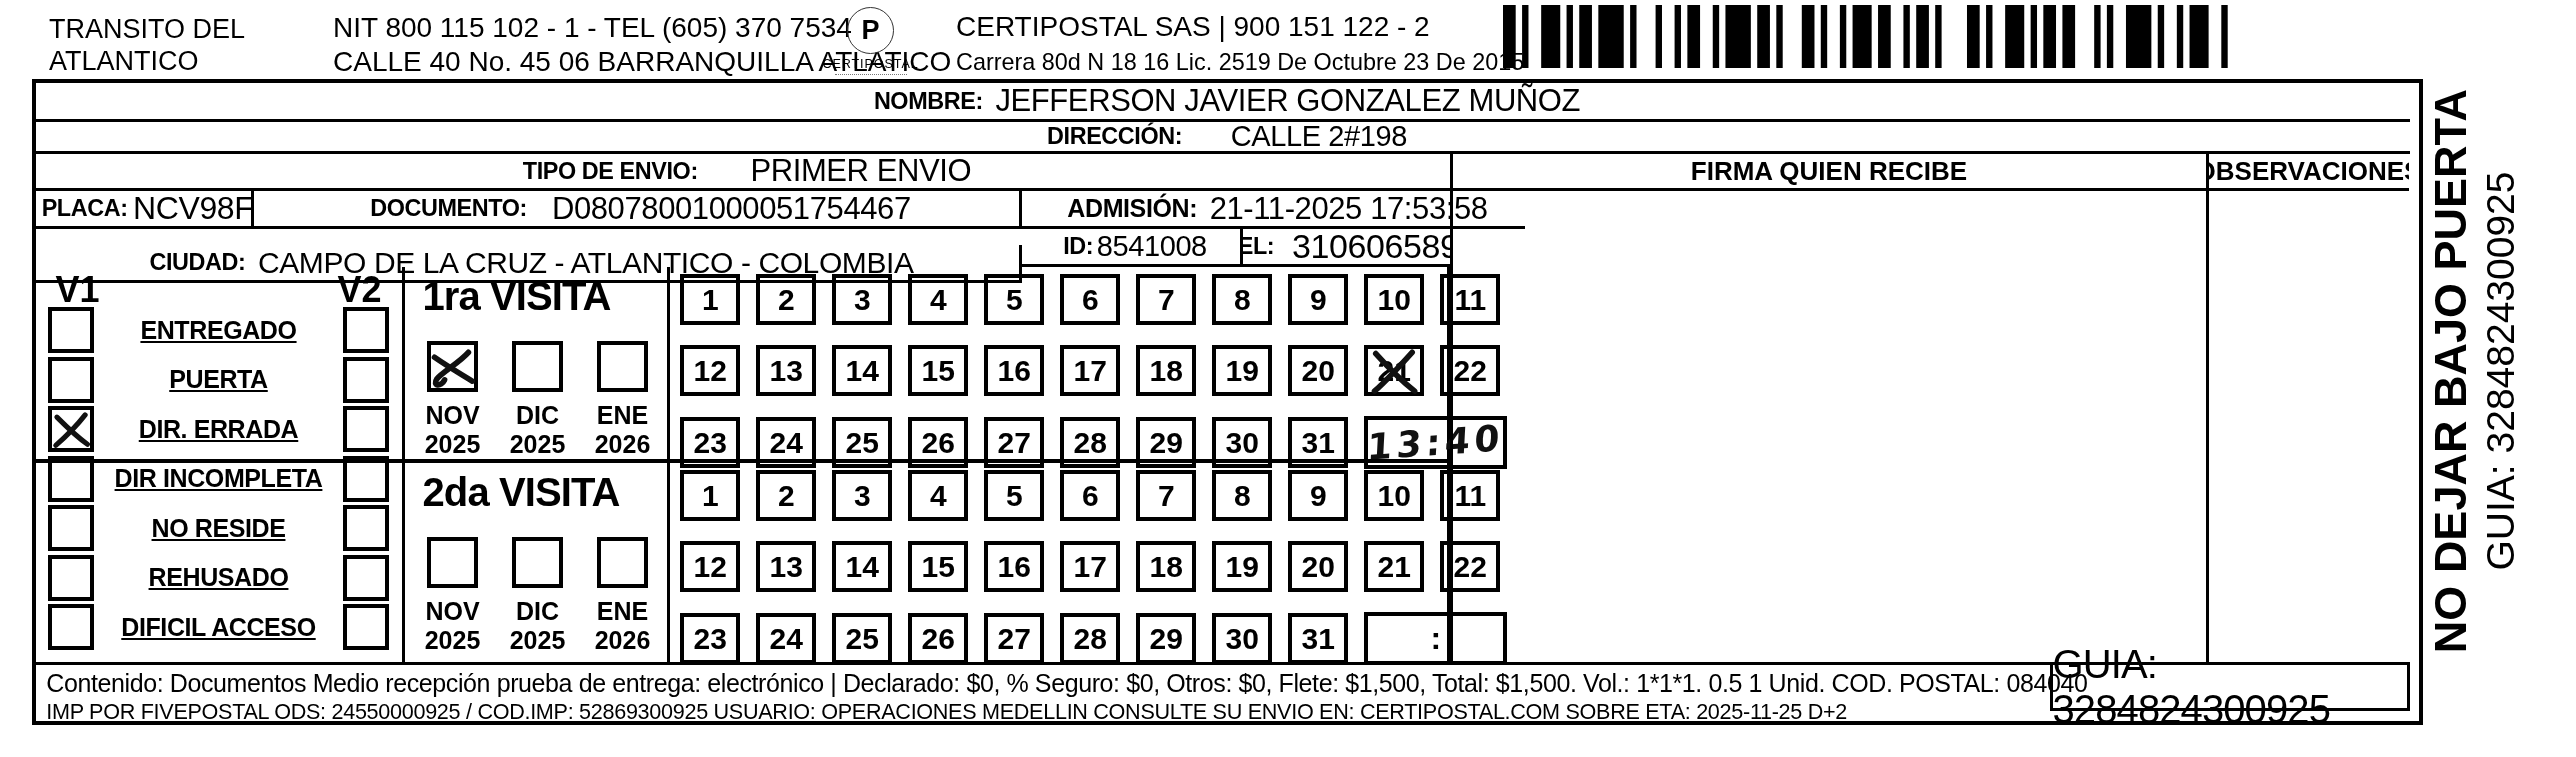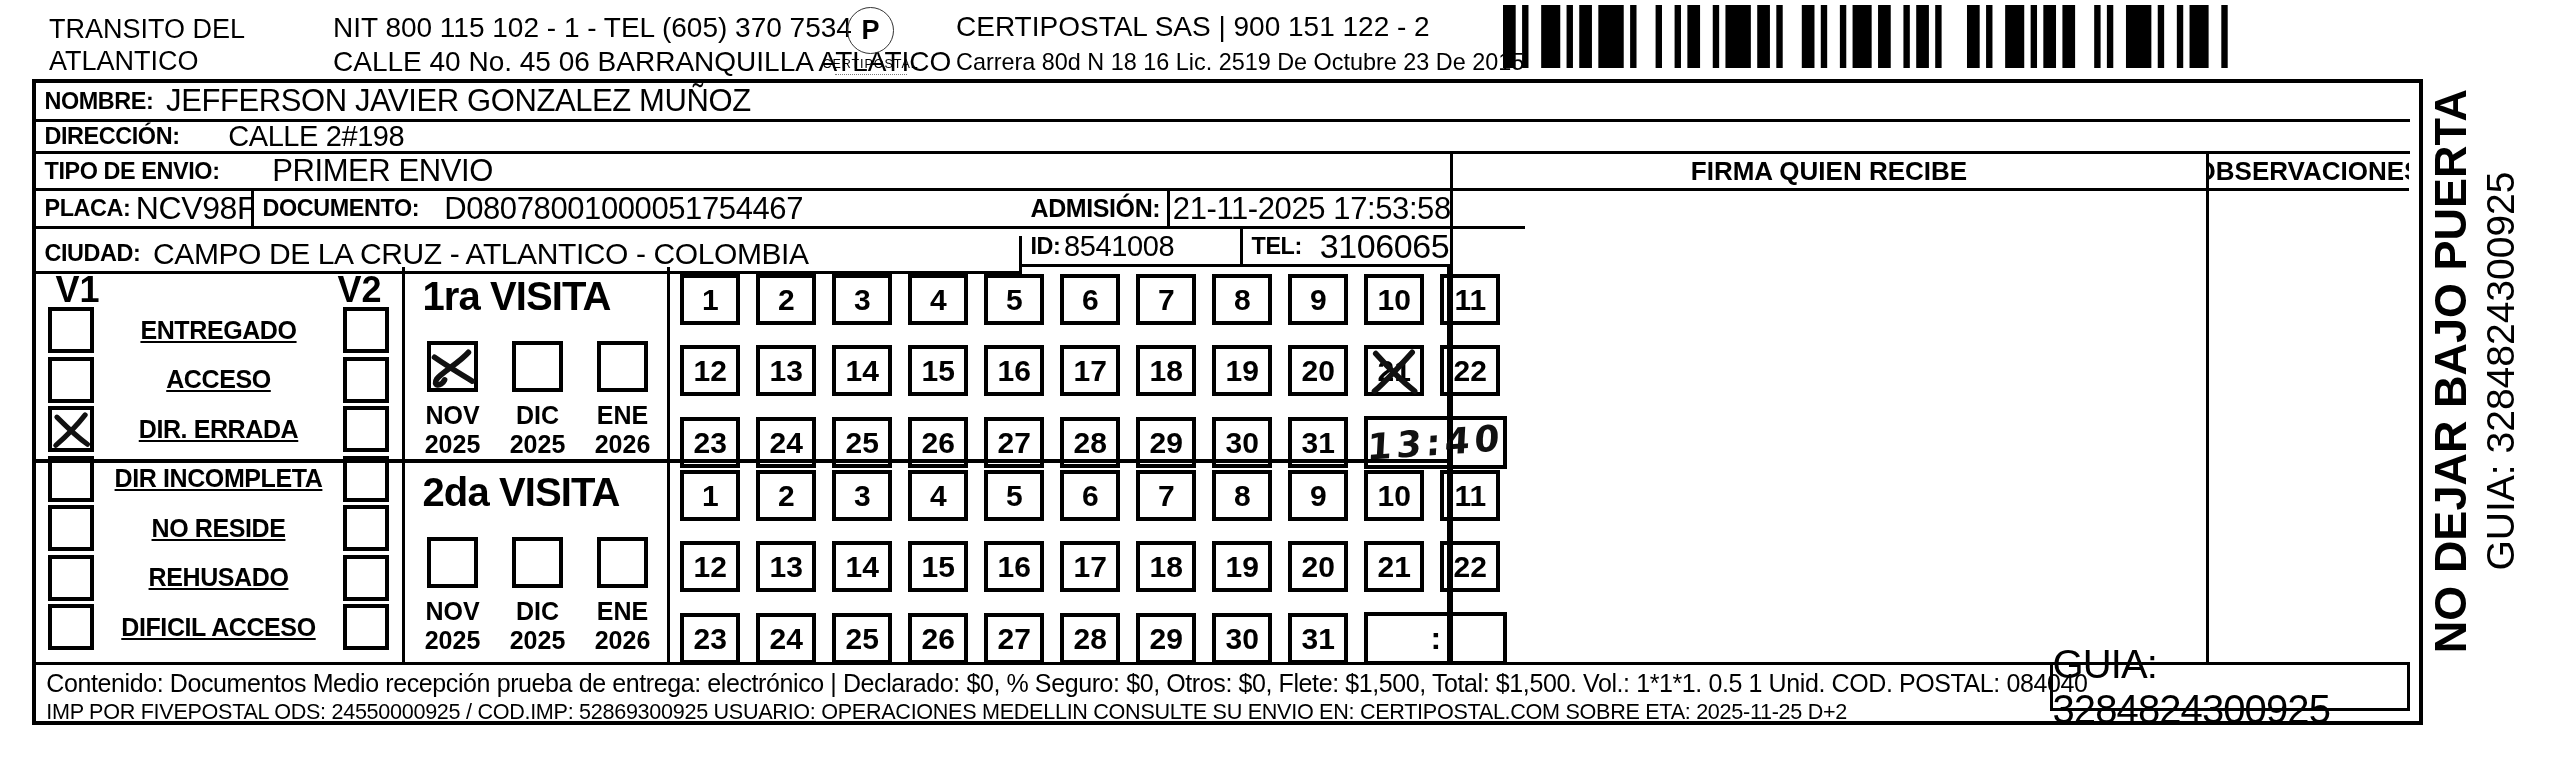--- a/index.html
+++ b/index.html
@@ -16,21 +16,21 @@
   .logo-tag{height:1.8px;width:72px;margin:3.6px auto 0;border-top:1.8px dotted #777;}
   .hdr-provider{left:956px;top:10.8px;font-size:28px;line-height:32px;}
   .hdr-provider .sub{font-size:23.4px;margin-top:3.6px;}
   .barcode{left:1503px;top:5.4px;width:731px;height:63px;}
   
   .doc{left:31.5px;top:79px;width:2383px;height:638px;border:4.5px solid #000;box-sizing:content-box;}
   .doc .abs{box-sizing:border-box;}
   .cell{display:flex;align-items:center;padding-left:9px;white-space:nowrap;overflow:hidden;}
   .lbl{font-weight:bold;font-size:23.4px;letter-spacing:-0.4px;}
   .val{font-size:31px;margin-left:12.6px;letter-spacing:-0.4px;}
-  .bb{border-bottom:3.6px solid #000;}
+  .bb{border-bottom:3.6px solid #000;justify-content:center;}
   .bl{border-left:3.6px solid #000;}
   .br{border-right:3.6px solid #000;}
   .hdr-cell{justify-content:center;font-weight:bold;font-size:26px;padding-left:0;}
   
   .status-panel{left:0;top:184px;width:369px;height:396px;border-right:3.6px solid #000;}
   .v-label{position:absolute;top:1.8px;font-weight:bold;font-size:36px;}
   .v1{left:20px;} .v2{right:20px;}
   .status-rows{position:absolute;left:12.6px;right:12.6px;top:40px;bottom:12.6px;
                display:flex;flex-direction:column;justify-content:space-between;text-decoration:underline;}
   .status-row{display:flex;align-items:center;justify-content:space-between;}
@@ -149,30 +149,30 @@
       <span>FIRMA QUIEN RECIBE</span>
     </div>
     <div class="abs cell bb bl hdr-cell" style="left:2170px;top:71px;width:203px;height:37px;">
       <span>OBSERVACIONES</span>
     </div>
 
     <div class="abs cell bb br" style="left:0;top:108px;width:218px;height:38px;">
       <span class="lbl">PLACA:</span>
       <span class="val" style="font-size:32px;margin-left:5.4px;">NCV98F</span>
     </div>
-    <div class="abs cell bb br" style="left:218px;top:108px;width:916px;height:38px;">
+    <div class="abs cell bb br" style="left:218px;top:108px;width:768px;height:38px;">
       <span class="lbl">DOCUMENTO:</span>
       <span class="val" style="margin-left:25px;">D08078001000051754467</span>
     </div>
     <div class="abs cell bb" style="left:986px;top:108px;width:503px;height:38px;">
       <span class="lbl" style="font-size:25px;">ADMISIÓN:</span>
       <span class="val">21-11-2025 17:53:58</span>
     </div>
 
-    <div class="abs cell bb br" style="left:0;top:153px;width:986px;height:38px;">
+    <div class="abs cell bb br" style="left:0;top:162px;width:986px;height:38px;">
       <span class="lbl">CIUDAD:</span>
       <span class="val" style="font-size:30px;">CAMPO DE LA CRUZ - ATLANTICO - COLOMBIA</span>
     </div>
     <div class="abs cell bb br" style="left:986px;top:146px;width:221px;height:38px;">
       <span class="lbl">ID:</span>
       <span class="val" style="font-size:29px;margin-left:3.6px;">8541008</span>
     </div>
     <div class="abs cell bb" style="left:1207px;top:146px;width:207px;height:38px;gap:16px;">
       <span class="lbl">TEL:</span>
       <span class="val" style="font-size:34px;margin-left:1.8px;">3106065893</span>
@@ -182,21 +182,21 @@
       <div class="v-label v1">V1</div>
       <div class="v-label v2">V2</div>
       <div class="status-rows" id="status-rows">
           <div class="status-row">
             <span class="cb"></span>
             <span class="status-label">ENTREGADO</span>
             <span class="cb"></span>
           </div>
           <div class="status-row">
             <span class="cb"></span>
-            <span class="status-label">ACCESO</span>
+            <span class="status-label">PUERTA</span>
             <span class="cb"></span>
           </div>
           <div class="status-row">
             <span class="cb">
               <svg class="hx" viewBox="0 0 40 40">
                 <path d="M7 9 C15 17 24 26 34 33"></path>
                 <path d="M32 7 C25 16 14 27 6 34"></path>
               </svg>
             </span>
             <span class="status-label">DIR. ERRADA</span>

